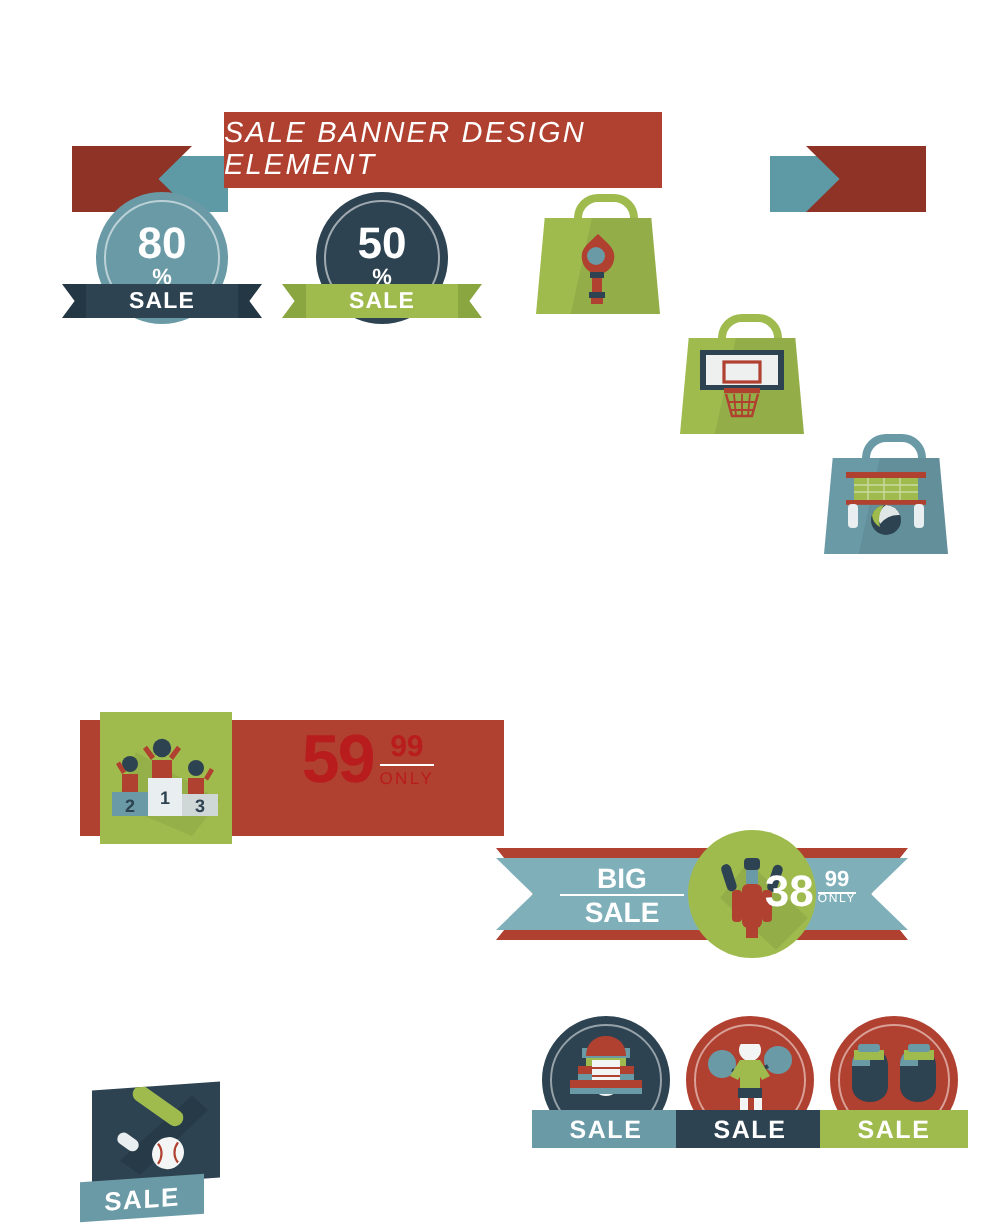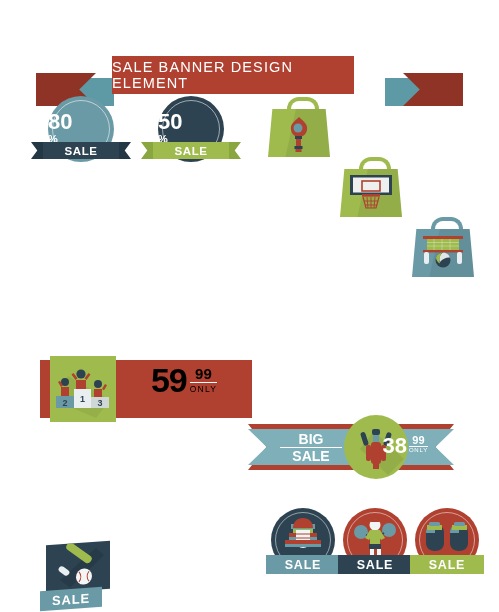--- a/index.html
+++ b/index.html
@@ -8,32 +8,32 @@
     width:499px;height:612px;
     background:#ffffff;
     font-family:"Liberation Sans", sans-serif;
     overflow:hidden;
     position:relative;
   }
   .sheet{position:absolute;left:0;top:0;width:499px;height:612px;}
 
   
   .abs{position:absolute;}
-  .col{display:flex;flex-direction:column;align-items:flex-start;justify-content:center;}
+  .col{display:flex;flex-direction:column;align-items:center;justify-content:center;}
 
   
   #header-ribbon{left:0;top:28px;width:499px;height:58px;}
   .rib-tail{position:absolute;top:50px;width:74px;height:28px;background:#5d9aa5;}
   .rib-tail.left{left:40px;}
   .rib-tail.right{right:40px;}
   .rib-fold{position:absolute;top:45px;width:60px;height:33px;background:#8e3326;}
   .rib-fold.left{left:36px;clip-path:polygon(0 0,100% 0,72% 50%,100% 100%,0 100%);}
   .rib-fold.right{right:36px;clip-path:polygon(0 0,100% 0,100% 100%,0 100%,28% 50%);}
-  .rib-body{position:absolute;left:112px;top:28px;width:242px;height:38px;background:#b0402f;
-     display:flex;align-items:center;justify-content:center;}
+  .rib-body{position:absolute;left:112px;top:28px;width:219px;height:38px;background:#b0402f;
+     display:flex;align-items:center;justify-content:center;font-style:italic;}
   .rib-body span{color:#fff;font-size:14.5px;letter-spacing:1.1px;font-weight:400;}
 
   
   .cbadge{width:66px;height:66px;border-radius:50%;position:relative;}
   .cbadge .ring{position:absolute;left:4px;top:4px;right:4px;bottom:4px;border-radius:50%;border:1.6px solid rgba(255,255,255,.55);}
   .cbadge .num{font-size:22px;font-weight:700;color:#fff;line-height:1;margin-top:-2px;}
   .cbadge .pct{font-size:11px;font-weight:700;color:#fff;line-height:1;margin-top:1px;}
   .cb-rib{position:absolute;height:17px;top:46px;left:-17px;width:100px;display:flex;align-items:center;justify-content:center;}
   .cb-rib .lbl{color:#fff;font-size:11.5px;font-weight:700;letter-spacing:.6px;z-index:2;}
   .cb-rib .mid{position:absolute;left:12px;right:12px;top:0;bottom:0;}
@@ -44,21 +44,21 @@
   
   .bag{width:62px;height:60px;position:relative;}
   .bag .body{position:absolute;left:0;bottom:0;width:62px;height:48px;clip-path:polygon(7% 0,93% 0,100% 100%,0 100%);}
   .bag .handle{position:absolute;left:19px;top:0;width:24px;height:20px;border:4px solid;border-bottom:none;border-radius:12px 12px 0 0;}
   .bag .shade{position:absolute;left:0;bottom:0;width:62px;height:48px;clip-path:polygon(45% 0,93% 0,100% 100%,28% 100%);background:rgba(0,0,0,.07);}
 
   
   .pricebar{position:relative;height:58px;}
   .pb-back{position:absolute;left:0;top:0;width:100%;height:100%;}
   .pb-sq{position:absolute;left:10px;top:-4px;width:66px;height:66px;}
-  .pb-txt{position:absolute;right:6px;top:4px;text-align:center;color:#000000;}
+  .pb-txt{position:absolute;right:6px;top:4px;text-align:center;color:#b91c1c;}
   .pb-row{display:flex;align-items:flex-start;justify-content:center;}
   .pb-big{font-size:34px;font-weight:700;line-height:.95;letter-spacing:-1px;}
   .pb-cents{margin-left:3px;margin-top:2px;text-align:center;}
   .pb-cents .c{font-size:15px;font-weight:700;line-height:1;display:block;}
   .pb-cents .only{font-size:8.5px;letter-spacing:1.2px;display:block;border-top:1.4px solid #fff;padding-top:1px;margin-top:1px;}
   .pb-sub{font-size:10.5px;letter-spacing:.7px;margin-top:2px;}
 
   
   .bsrib{position:relative;height:46px;}
   .bsrib .band2{position:absolute;left:0;top:0;width:100%;height:46px;

